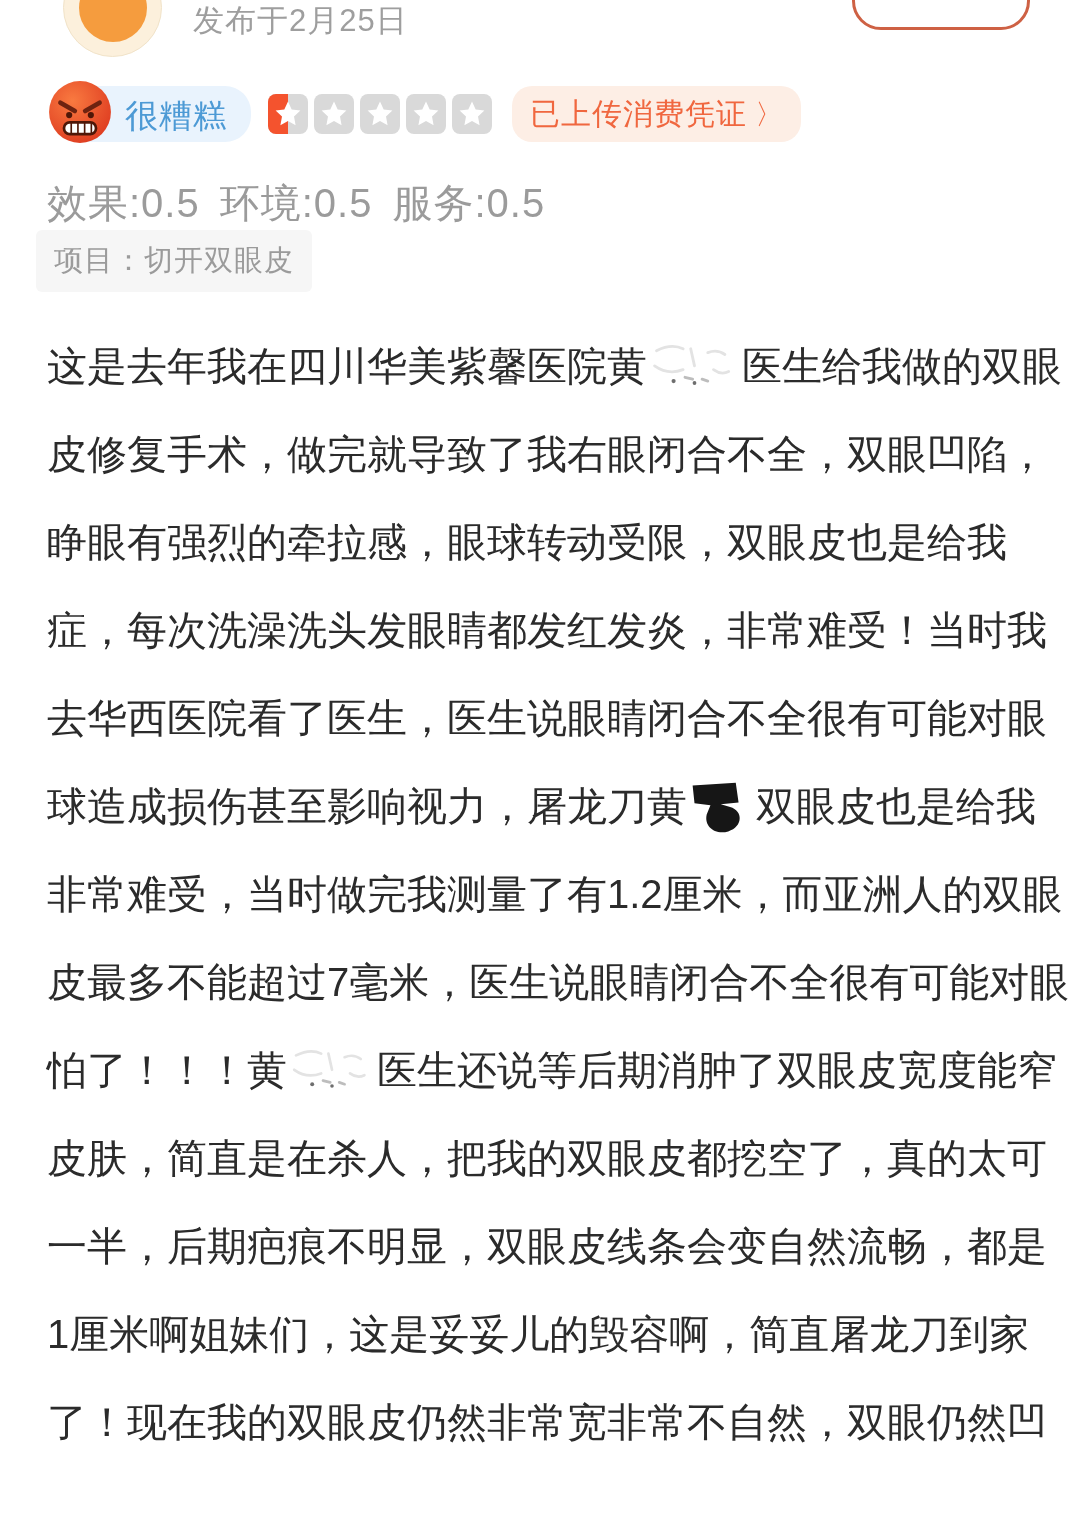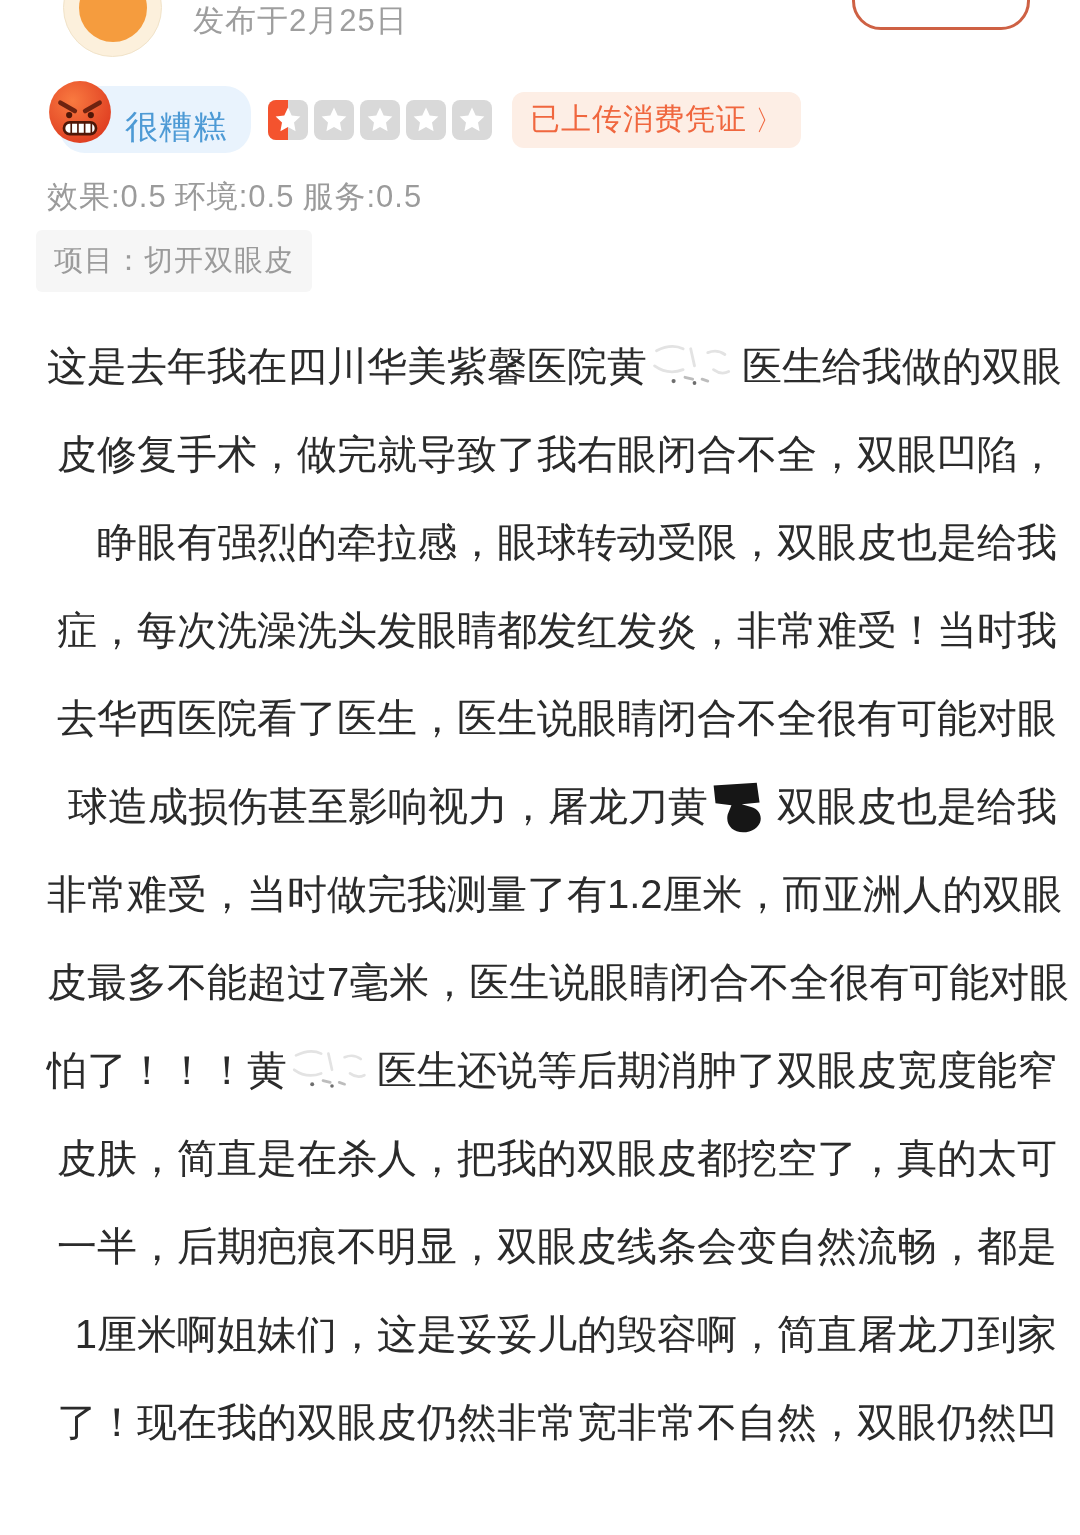--- a/index.html
+++ b/index.html
@@ -16,45 +16,45 @@
   .avatar-inner{width:68px;height:68px;border-radius:50%;background:#F59C3E;}
   .pub-date{position:absolute;left:193px;top:0;font-size:31px;color:#9E9E9E;letter-spacing:1px;}
   .follow-btn{
     position:absolute;right:50px;top:-34px;width:172px;height:58px;
     border:3px solid #CE6144;border-radius:29px;background:#fff;cursor:pointer;
   }
   
   .rating-row{position:absolute;left:47px;top:86px;display:flex;align-items:center;}
   .sentiment-badge{
     position:relative;height:52px;margin-left:12px;background:#E9F3FD;border-radius:26px;
-    display:flex;align-items:center;padding:15px 24px 0 66px;
+    display:flex;align-items:center;padding:4px 24px 0 66px;
   }
   .sentiment-emoji{position:absolute;left:-12px;top:-7px;width:66px;height:66px;}
   .sentiment-label{font-size:33px;color:#4D9AD5;letter-spacing:1px;}
   .stars{display:flex;gap:6px;margin-left:17px;}
   .star-tile{display:block;}
   .voucher-btn{
-    margin-left:20px;height:56px;border:none;border-radius:12px;background:#FDEEE5;
+    margin-left:20px;height:56px;border:none;border-radius:20px;background:#FDEEE5;
     display:flex;align-items:center;gap:8px;padding:0 18px;cursor:pointer;
     font-family:inherit;
   }
   .voucher-label{font-size:30px;color:#F0673F;letter-spacing:1px;}
   .voucher-chev{font-size:28px;color:#F0673F;margin-top:2px;}
   
-  .scores{position:absolute;left:47px;top:176px;display:flex;gap:8px;
-    font-size:31px;color:#9B9B9B;letter-spacing:1px;}
+  .scores{position:absolute;left:47px;top:176px;display:flex;gap:20px;
+    font-size:40px;color:#9B9B9B;letter-spacing:1px;}
   
   .project-tag{
     position:absolute;left:36px;top:230px;background:#F6F6F6;border-radius:6px;
     padding:11px 18px;font-size:29px;color:#9B9B9B;letter-spacing:1px;
   }
   
   .review{position:absolute;left:47px;top:322px;width:1010px;
     font-size:40px;line-height:88px;color:#2B2B2B;}
-  .rline{white-space:nowrap;height:88px;text-align:right;}
+  .rline{white-space:nowrap;height:88px;}
   .redact{display:inline-block;position:relative;}
   .redact svg{display:block;}
   .redact-white{vertical-align:-10px;}
   .redact-black{vertical-align:-16px;margin-right:-6px;}
   .hidden-defs{position:absolute;width:0;height:0;}
 </style>
 </head>
 <body>
 
 <svg class="hidden-defs" aria-hidden="true">

